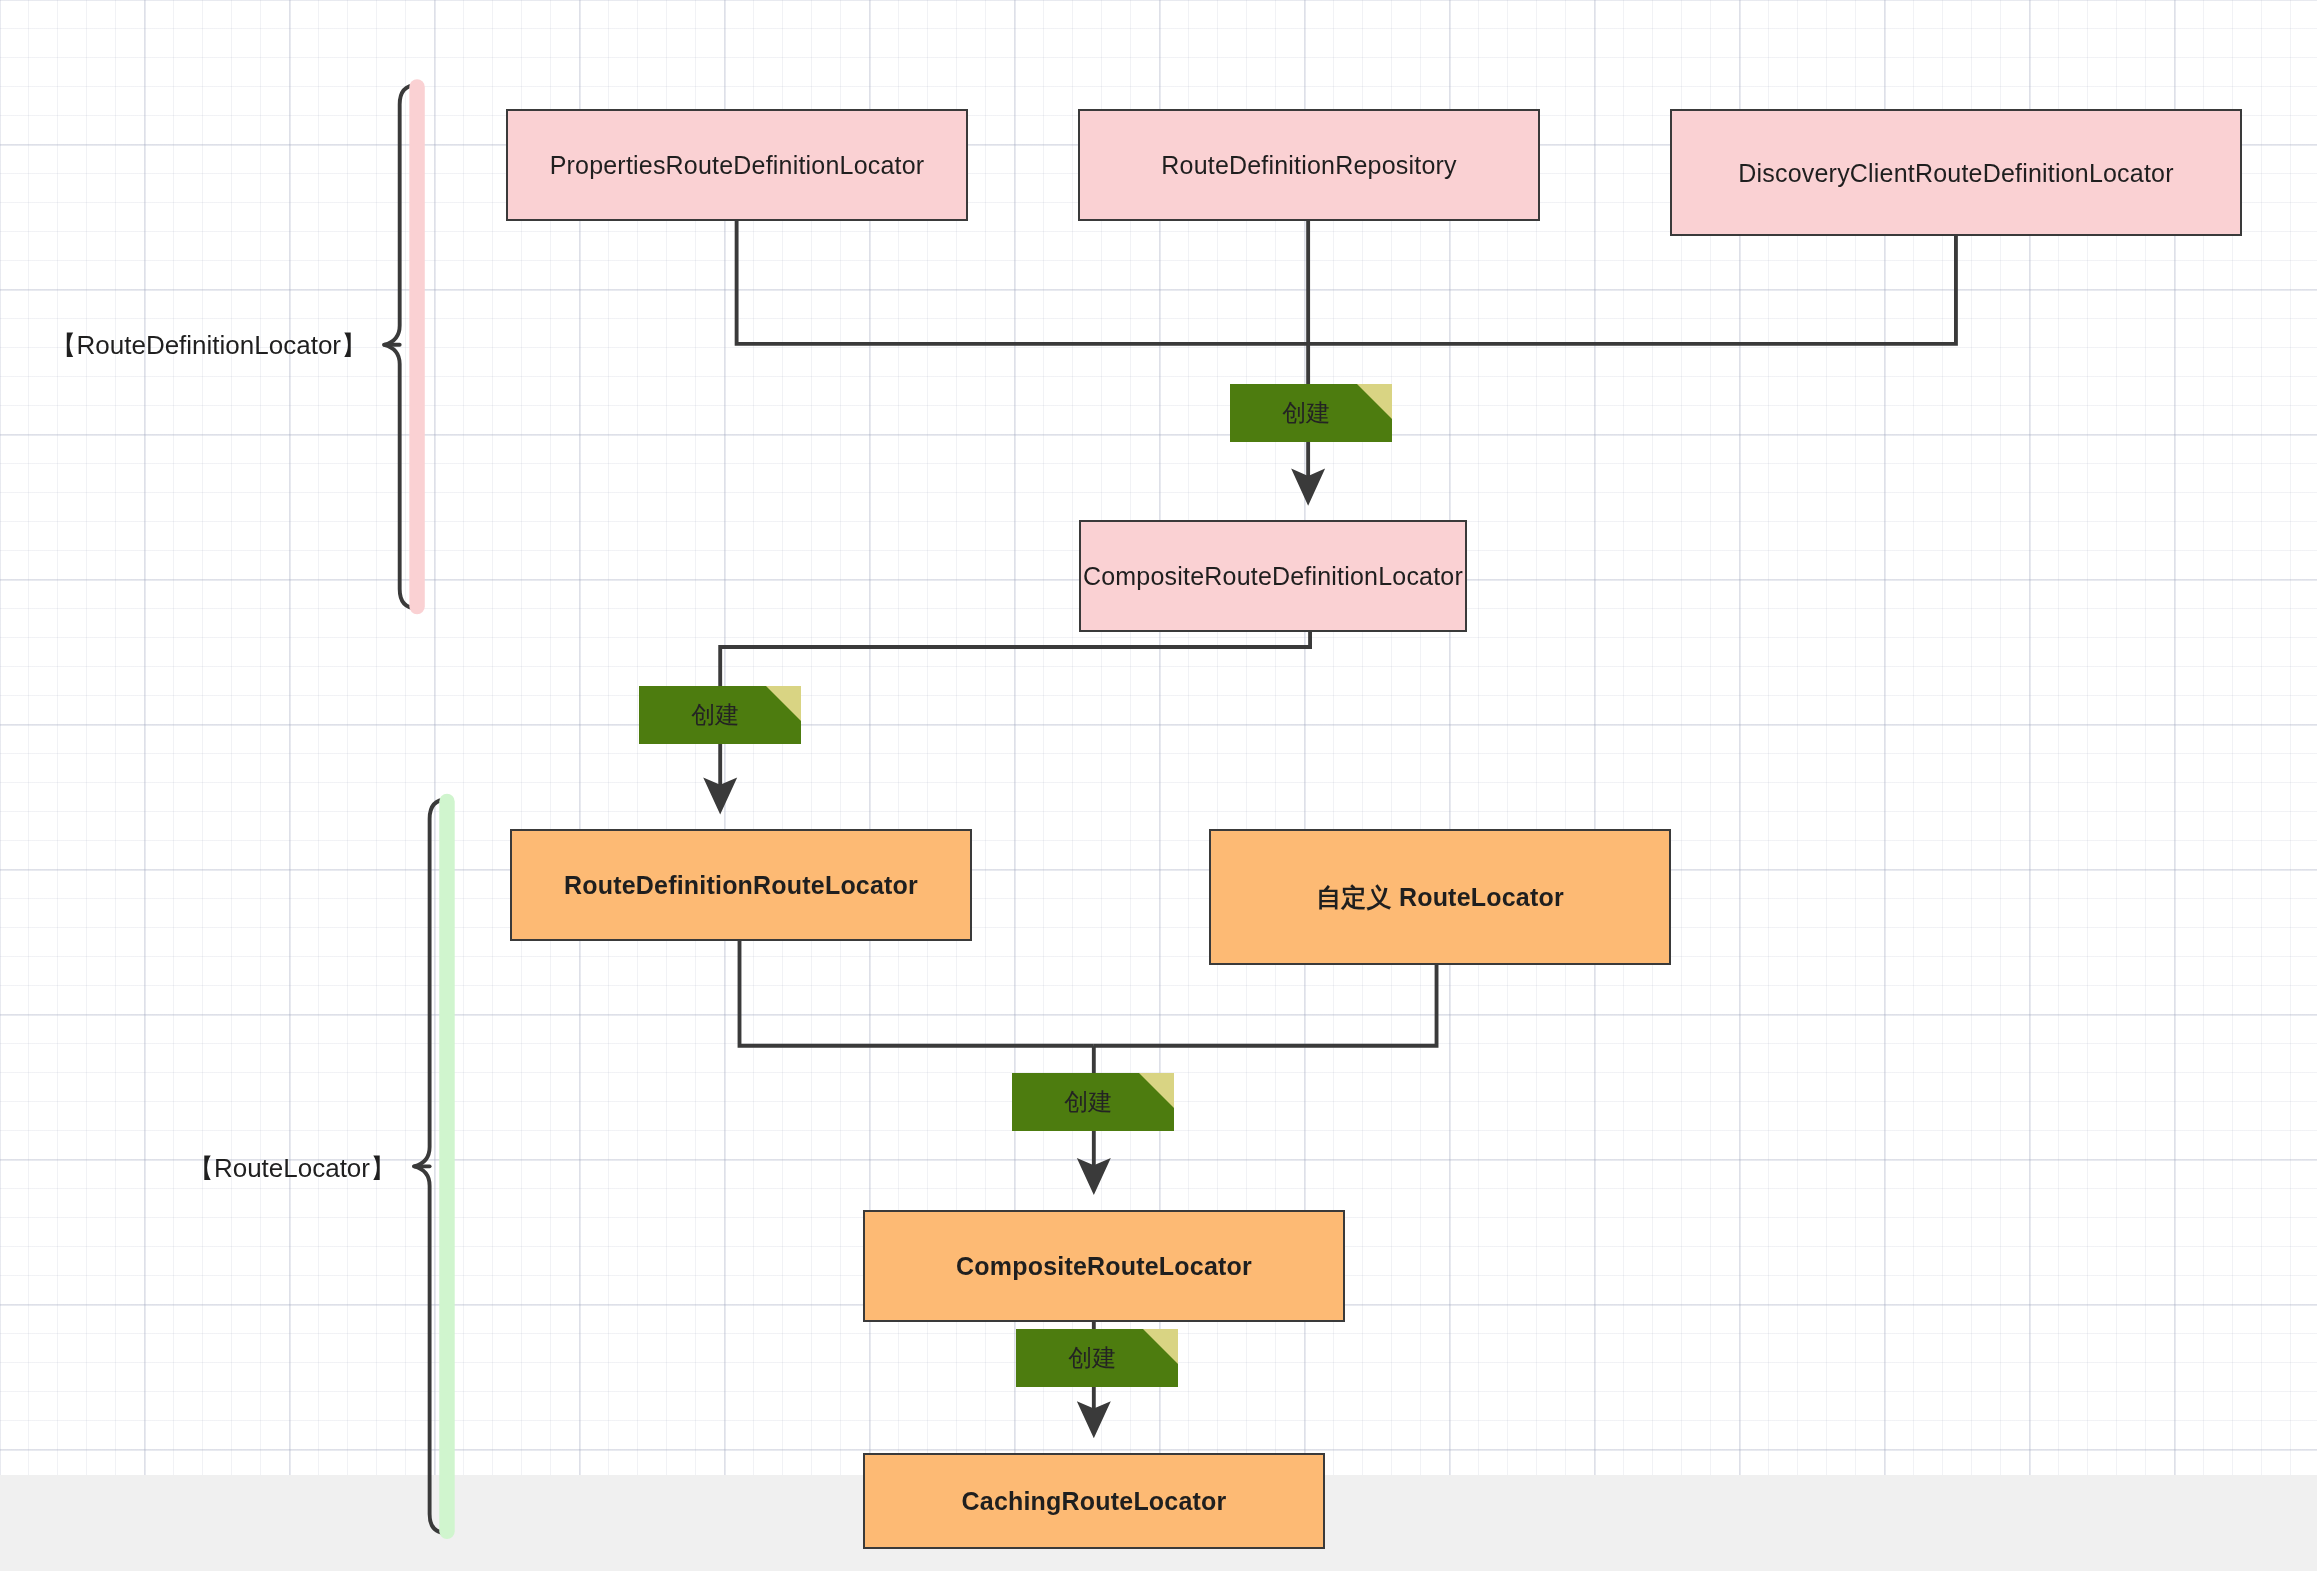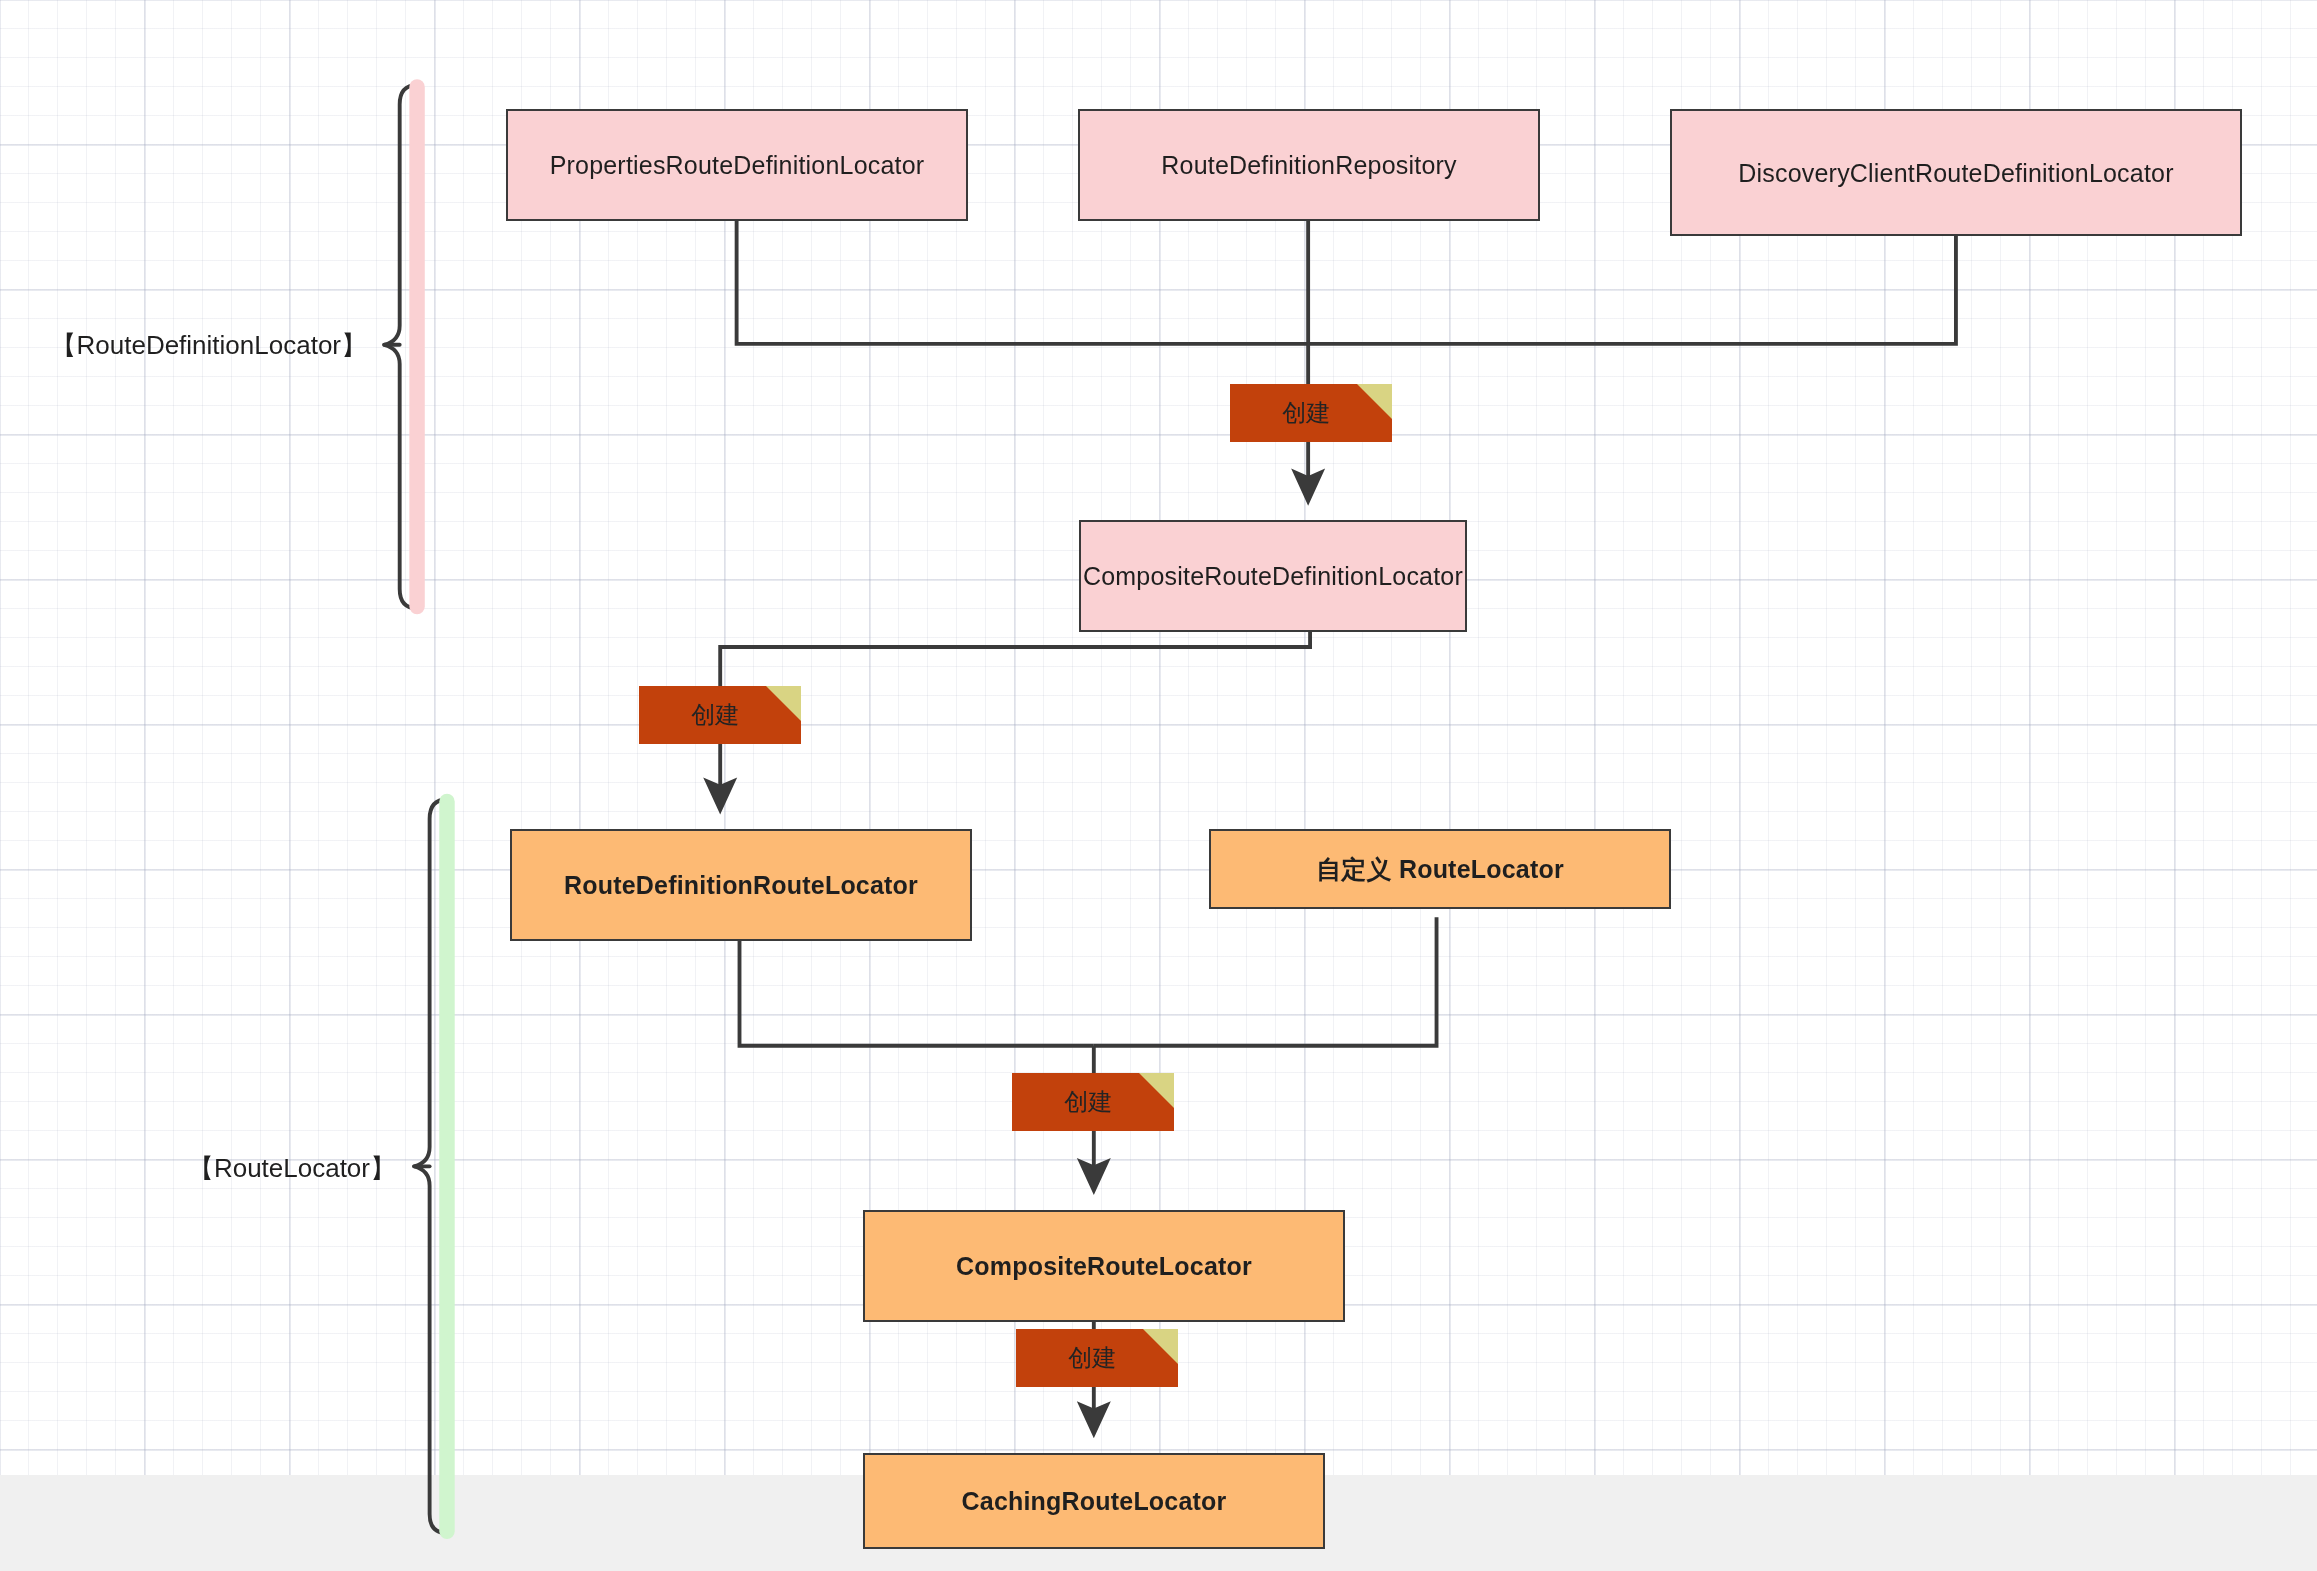--- a/index.html
+++ b/index.html
@@ -30,21 +30,21 @@
     font-size:25px;color:#1f1f1f;letter-spacing:0.2px;
     text-align:center;line-height:1.2;
     white-space:nowrap;
     margin-top:24px;
   }
   .node.red{background:#fad1d3;}
   .node.green{background:#fdba74;font-weight:bold;}
 
   .note{
     position:absolute;box-sizing:border-box;
-    background:#c2410c;
+    background:#4d7c0f;
     display:flex;align-items:center;justify-content:center;
     font-size:24px;color:#232323;
     overflow:hidden;
   }
   .note .fold{
     position:absolute;top:0;right:0;width:35px;height:35px;
     background:#d9d483;
     clip-path:polygon(0 0,100% 0,100% 100%);
   }
   .note .label{position:relative;z-index:2;padding-right:9.7px;}
@@ -98,21 +98,21 @@
 </svg>
 
 <div class="brace-label" style="left:39px;top:328px;width:328px;">【RouteDefinitionLocator】</div>
 <div class="brace-label" style="left:68px;top:1151px;width:328px;">【RouteLocator】</div>
 
 <div class="node red" style="left:506px;top:85px;width:462px;height:112px;">PropertiesRouteDefinitionLocator</div>
 <div class="node red" style="left:1078px;top:85px;width:462px;height:112px;">RouteDefinitionRepository</div>
 <div class="node red" style="left:1670px;top:85px;width:572px;height:127px;">DiscoveryClientRouteDefinitionLocator</div>
 <div class="node red" style="left:1079px;top:496px;width:388px;height:112px;">CompositeRouteDefinitionLocator</div>
 <div class="node green" style="left:510px;top:805px;width:462px;height:112px;">RouteDefinitionRouteLocator</div>
-<div class="node green" style="left:1209px;top:805px;width:462px;height:80px;">自定义 RouteLocator</div>
+<div class="node green" style="left:1209px;top:805px;width:462px;height:136px;">自定义 RouteLocator</div>
 <div class="node green" style="left:863px;top:1186px;width:482px;height:112px;">CompositeRouteLocator</div>
 <div class="node green" style="left:863px;top:1429px;width:462px;height:96px;">CachingRouteLocator</div>
 
 <div class="note" style="left:1230px;top:384px;width:162px;height:58px;">
   <span class="fold"></span>
   <span class="label">创建</span>
 </div>
 <div class="note" style="left:639px;top:686px;width:162px;height:58px;">
   <span class="fold"></span>
   <span class="label">创建</span>

